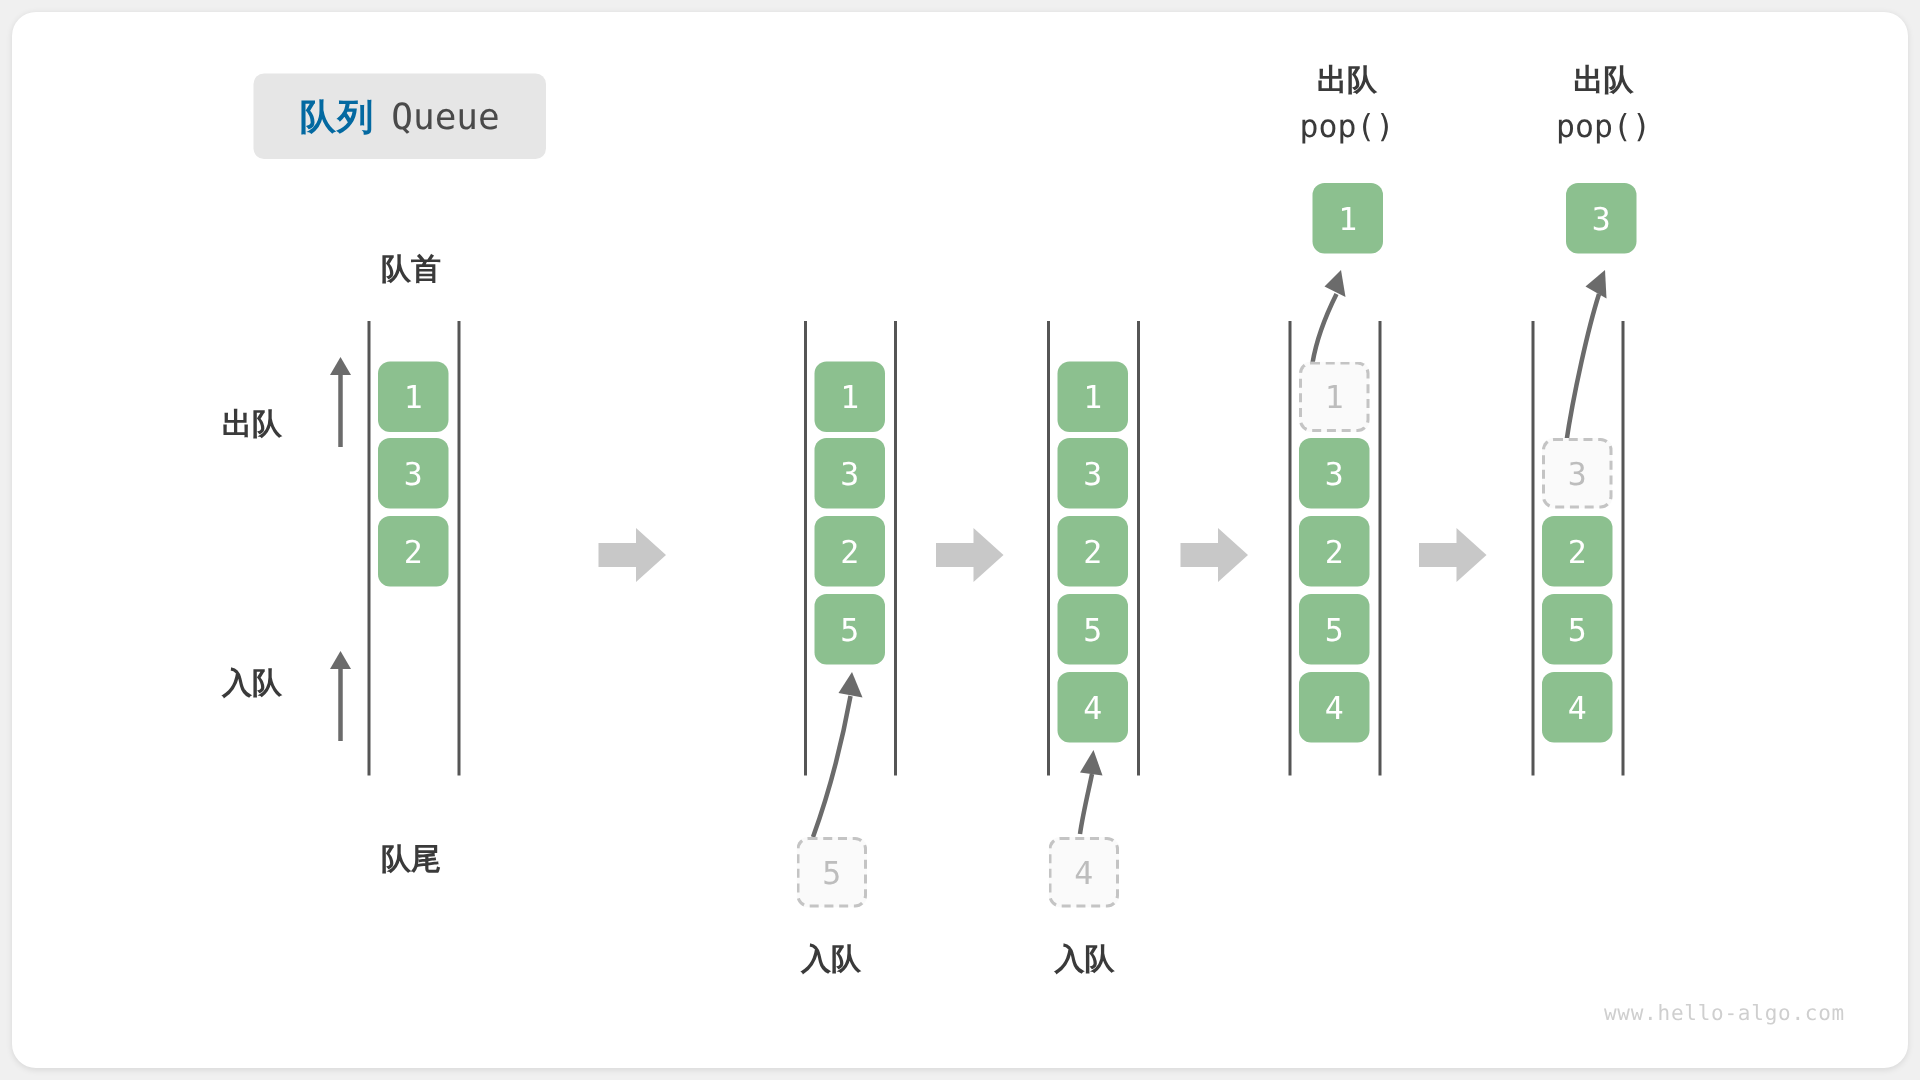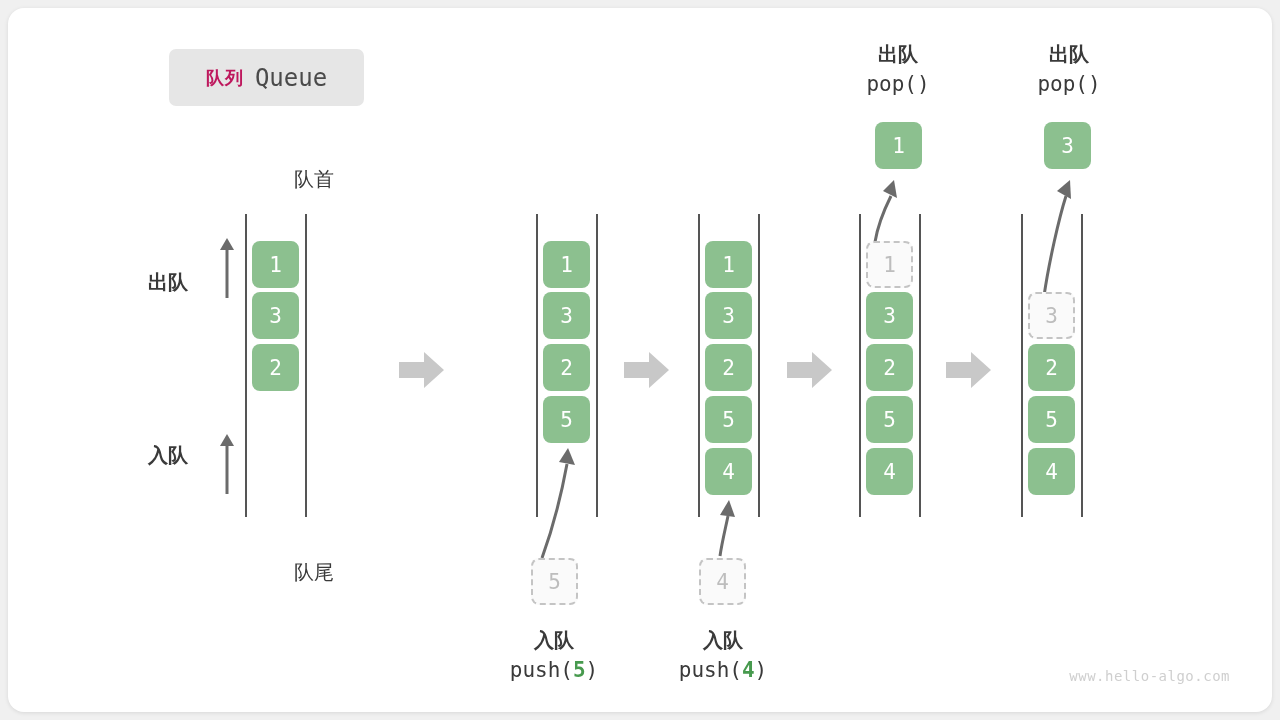--- a/index.html
+++ b/index.html
@@ -18,31 +18,31 @@
   }
   .abs{position:absolute;}
 
   
   #title-chip{
     left:161px;top:41px;width:195px;height:57px;
     background:#e6e6e6;border-radius:7px;
     display:flex;align-items:center;justify-content:center;
   }
   #title-cn{
-    font-size:18px;font-weight:bold;color:#be185d;letter-spacing:1px;
+    font-size:24px;font-weight:bold;color:#0369a1;letter-spacing:1px;
   }
   #title-en{
     font-size:24px;color:#4a4a4a;margin-left:11px;
     font-family:"DejaVu Sans Mono","Liberation Mono",monospace;
   }
 
   
   .cap{
-    font-size:20px;font-weight:normal;color:#3a3a3a;
-    text-align:right;white-space:nowrap;
+    font-size:20px;font-weight:bold;color:#3a3a3a;
+    text-align:center;white-space:nowrap;
   }
 
   
   .side-label{
     font-size:20px;font-weight:bold;color:#3a3a3a;white-space:nowrap;
   }
 
   
   .rail{background:#555;width:2px;}
 
@@ -137,21 +137,20 @@
 
   <div class="abs" style="left:520px;top:432px;">
     <svg width="70" height="122" viewBox="0 0 70 122">
       <path d="M14 118 C22 96, 32 62, 39 24" stroke="#6b6b6b" stroke-width="3" fill="none"></path>
       <path d="M40 8 L47 25 L31 22 Z" fill="#6b6b6b"></path>
     </svg>
   </div>
   <div class="abs box ghost" style="left:523px;top:550px;">5</div>
   <div class="abs op-cap" style="left:446px;top:618px;width:200px;">
     <span class="op-cn">入队</span>
-    <span class="op-code"><span>push(</span><span class="num">5</span><span>)</span></span>
   </div>
 
   <div class="abs" style="left:616px;top:342px;">
     <svg class="block-arrow" viewBox="0 0 46 40">
       <path d="M0 12 L25 12 L25 2 L45 20 L25 38 L25 28 L0 28 Z" fill="#c8c8c8"></path>
     </svg>
   </div>
 
   <div class="abs" style="left:690px;top:206px;">
     <div class="abs rail" style="left:0px;top:0px;height:303px;"></div>
@@ -165,21 +164,20 @@
 
   <div class="abs" style="left:690px;top:490px;">
     <svg width="60" height="62" viewBox="0 0 60 62">
       <path d="M22 58 C24 44, 28 28, 30 18" stroke="#6b6b6b" stroke-width="3" fill="none"></path>
       <path d="M31 2 L37 19 L22 17 Z" fill="#6b6b6b"></path>
     </svg>
   </div>
   <div class="abs box ghost" style="left:691px;top:550px;">4</div>
   <div class="abs op-cap" style="left:615px;top:618px;width:200px;">
     <span class="op-cn">入队</span>
-    <span class="op-code"><span>push(</span><span class="num">4</span><span>)</span></span>
   </div>
 
   <div class="abs" style="left:779px;top:342px;">
     <svg class="block-arrow" viewBox="0 0 46 40">
       <path d="M0 12 L25 12 L25 2 L45 20 L25 38 L25 28 L0 28 Z" fill="#c8c8c8"></path>
     </svg>
   </div>
 
   <div class="abs op-cap" style="left:805px;top:32px;width:170px;">
     <span class="op-cn">出队</span>

